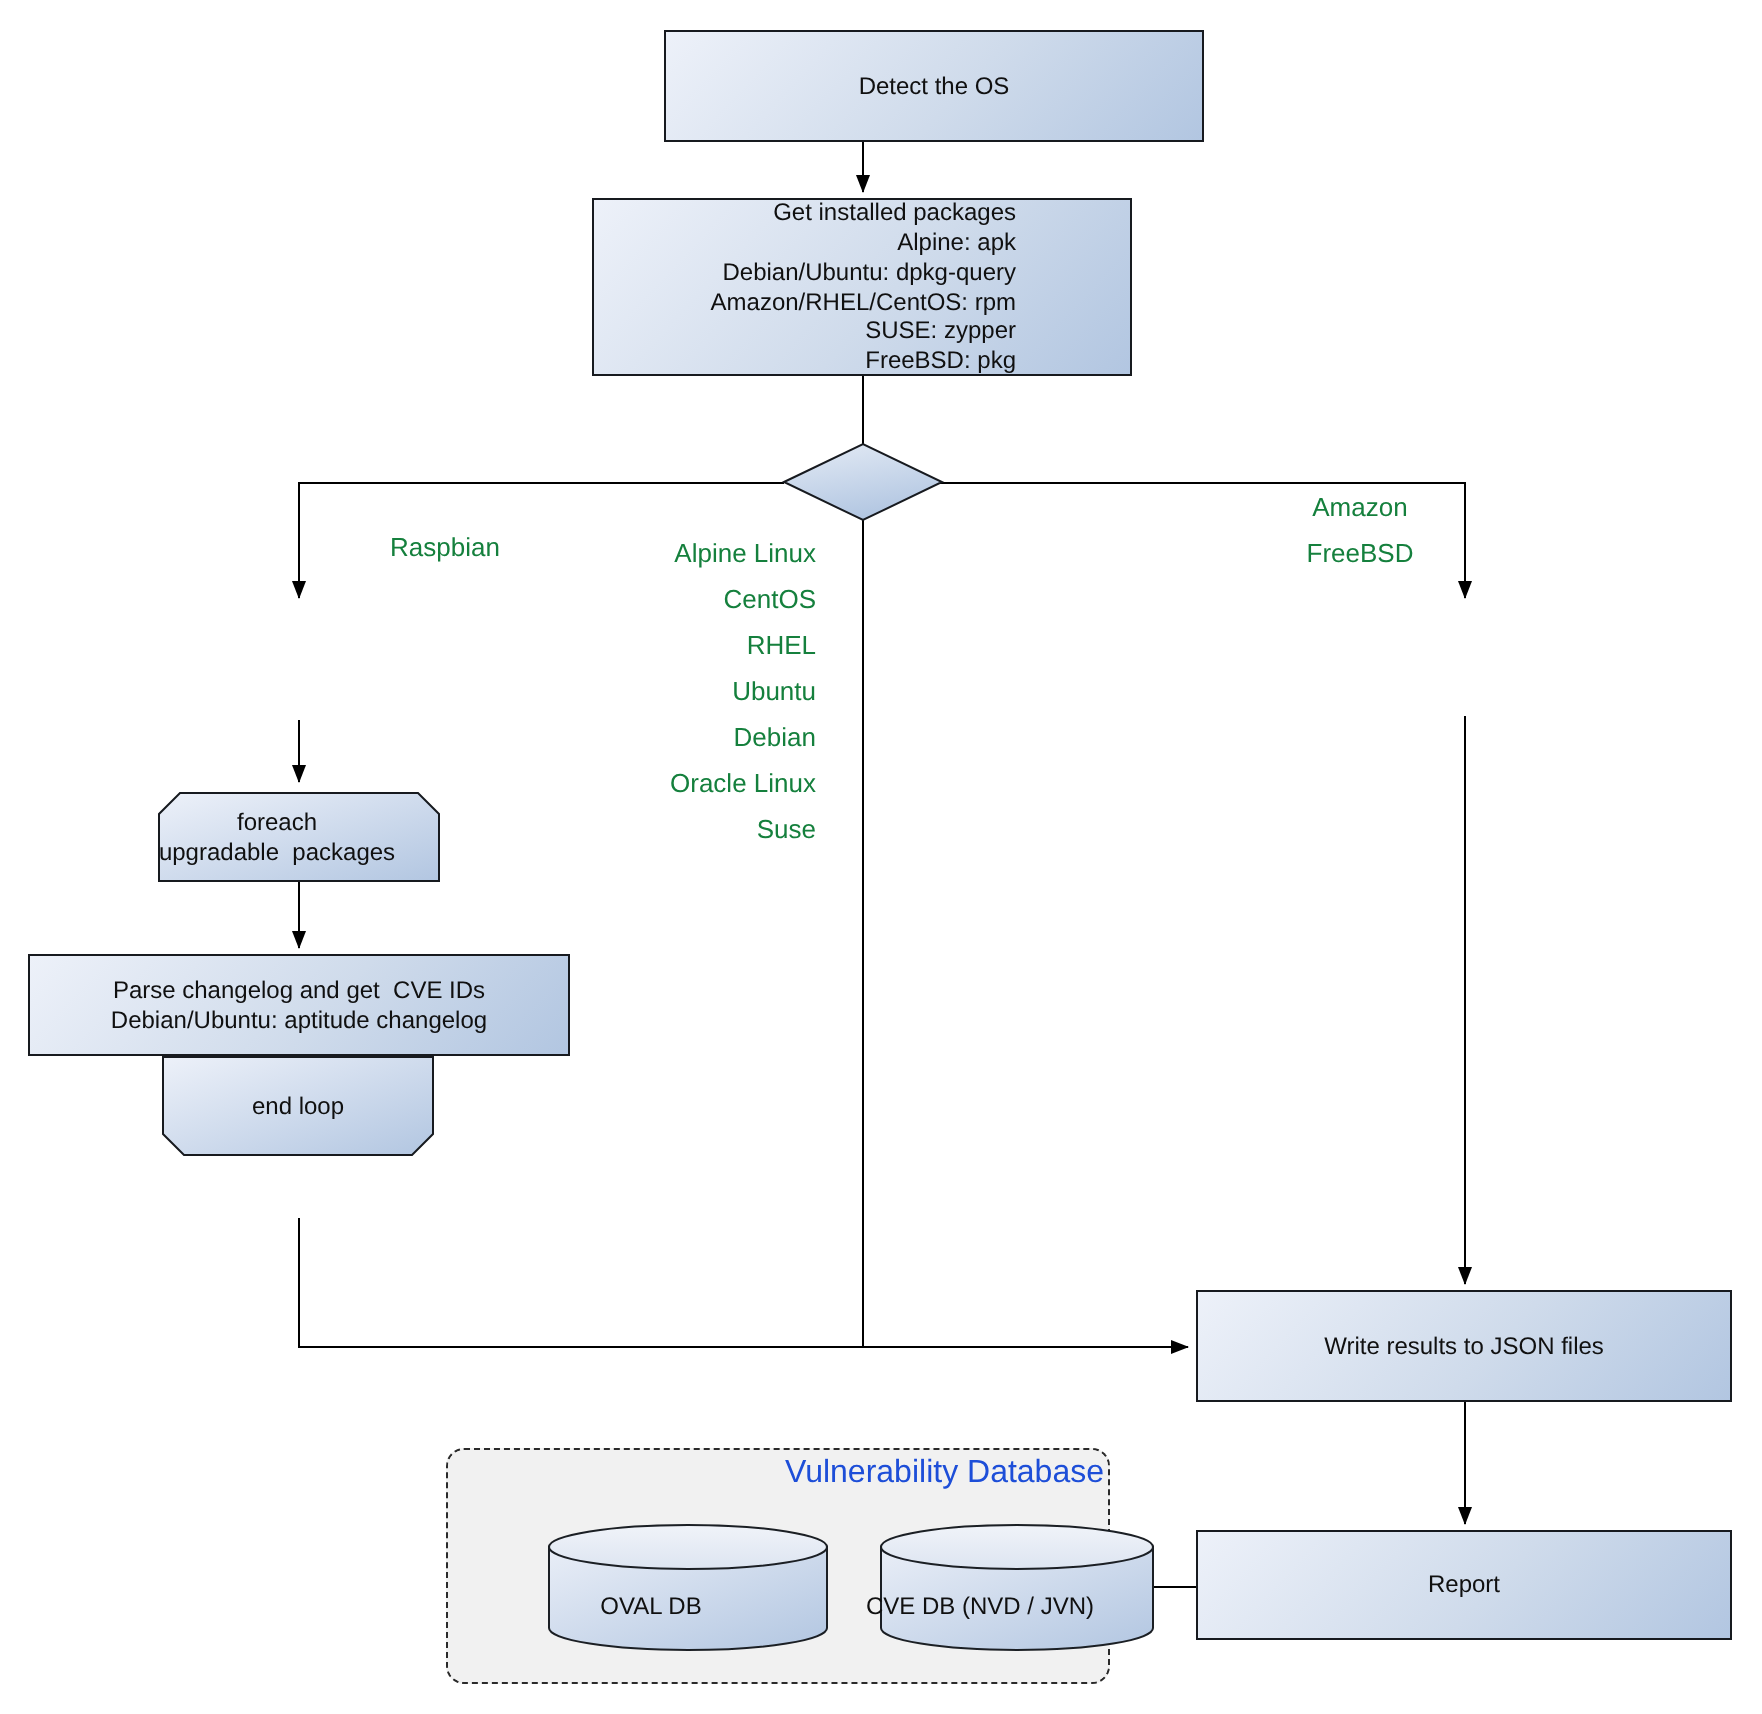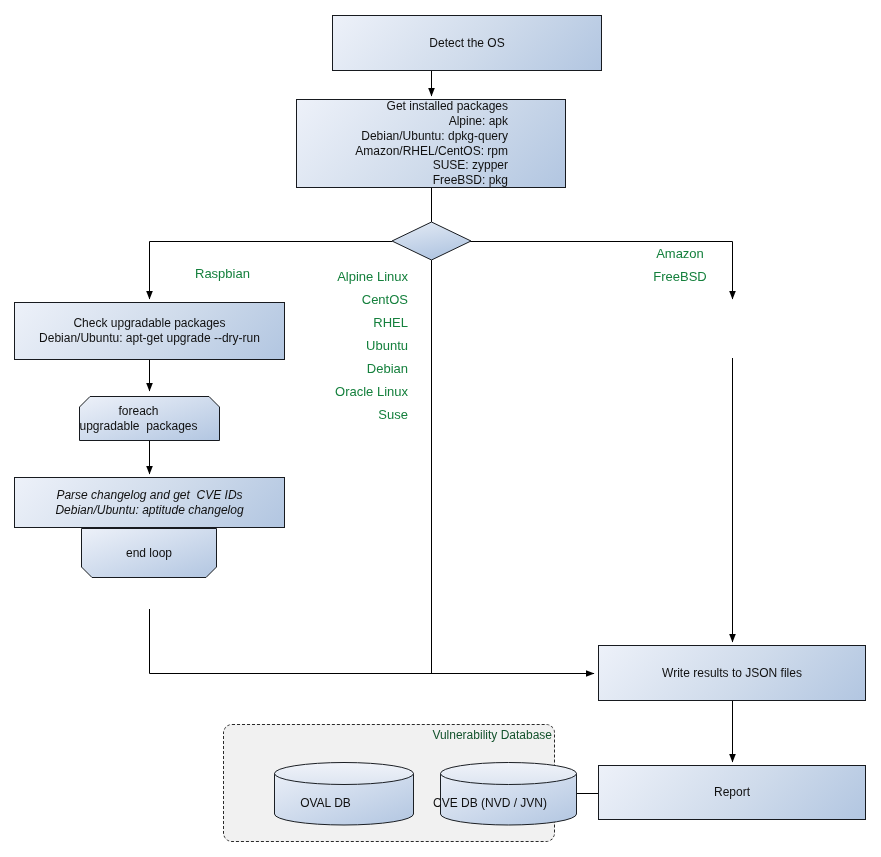--- a/index.html
+++ b/index.html
@@ -24,21 +24,21 @@
   .shape svg{position:absolute;left:0;top:0;display:block;}
   .shape .lbl{
     position:absolute;left:0;top:0;right:0;bottom:0;
     display:flex;align-items:center;justify-content:center;
   }
   .vulndb{
     position:absolute;box-sizing:border-box;left:223px;top:724px;width:332px;height:118px;
     background:#f1f1f1;border:1.5px dashed #2a2a2a;border-radius:9px;
   }
   .vulndb-title{
-    position:absolute;top:3px;right:2px;font-size:12px;color:#14532d;white-space:pre;
+    position:absolute;top:3px;right:2px;font-size:16px;color:#1d4ed8;white-space:pre;
   }
   .cyl{position:absolute;padding-left:37px;}
   .cyl .lbl{
     position:absolute;left:0;right:0;top:18px;bottom:0;
     display:flex;align-items:center;justify-content:center;
   }
 </style>
 </head>
 <body>
 
@@ -77,40 +77,36 @@
 
   <div class="node right-text" style="left:296px;top:99px;width:270px;height:89px;">
     <div class="lbl">Get installed packages
 Alpine: apk
 Debian/Ubuntu: dpkg-query
 Amazon/RHEL/CentOS: rpm
 SUSE: zypper
 FreeBSD: pkg</div>
   </div>
 
-  <div class="node" style="left:14px;top:302px;width:271px;height:58px;">
-    <div class="lbl">Check upgradable packages
-Debian/Ubuntu: apt-get upgrade --dry-run</div>
-  </div>
 
   <div class="shape" style="left:79px;top:396px;width:119px;height:45px;">
     <svg width="141" height="45" viewBox="0 0 141 45">
       <defs>
         <linearGradient id="gradA" x1="0" y1="0" x2="1" y2="1">
           <stop offset="0" stop-color="#edf1f9"></stop>
             <stop offset="1" stop-color="#b2c6e1"></stop>
         </linearGradient>
       </defs>
       <polygon points="11,0.5 130,0.5 140.5,11 140.5,44.5 0.5,44.5 0.5,11" fill="url(#gradA)" stroke="#171a1f" stroke-width="1"></polygon>
     </svg>
     <div class="lbl">foreach
 upgradable  packages</div>
   </div>
 
-  <div class="node" style="left:14px;top:477px;width:271px;height:51px;font-style:italic;">
+  <div class="node" style="left:14px;top:477px;width:271px;height:51px;">
     <div class="lbl">Parse changelog and get  CVE IDs
 Debian/Ubuntu: aptitude changelog</div>
   </div>
 
   <div class="shape" style="left:81px;top:528px;width:136px;height:50px;">
     <svg width="136" height="50" viewBox="0 0 136 50">
       <defs>
         <linearGradient id="gradB" x1="0" y1="0" x2="1" y2="1">
           <stop offset="0" stop-color="#edf1f9"></stop>
             <stop offset="1" stop-color="#b2c6e1"></stop>

